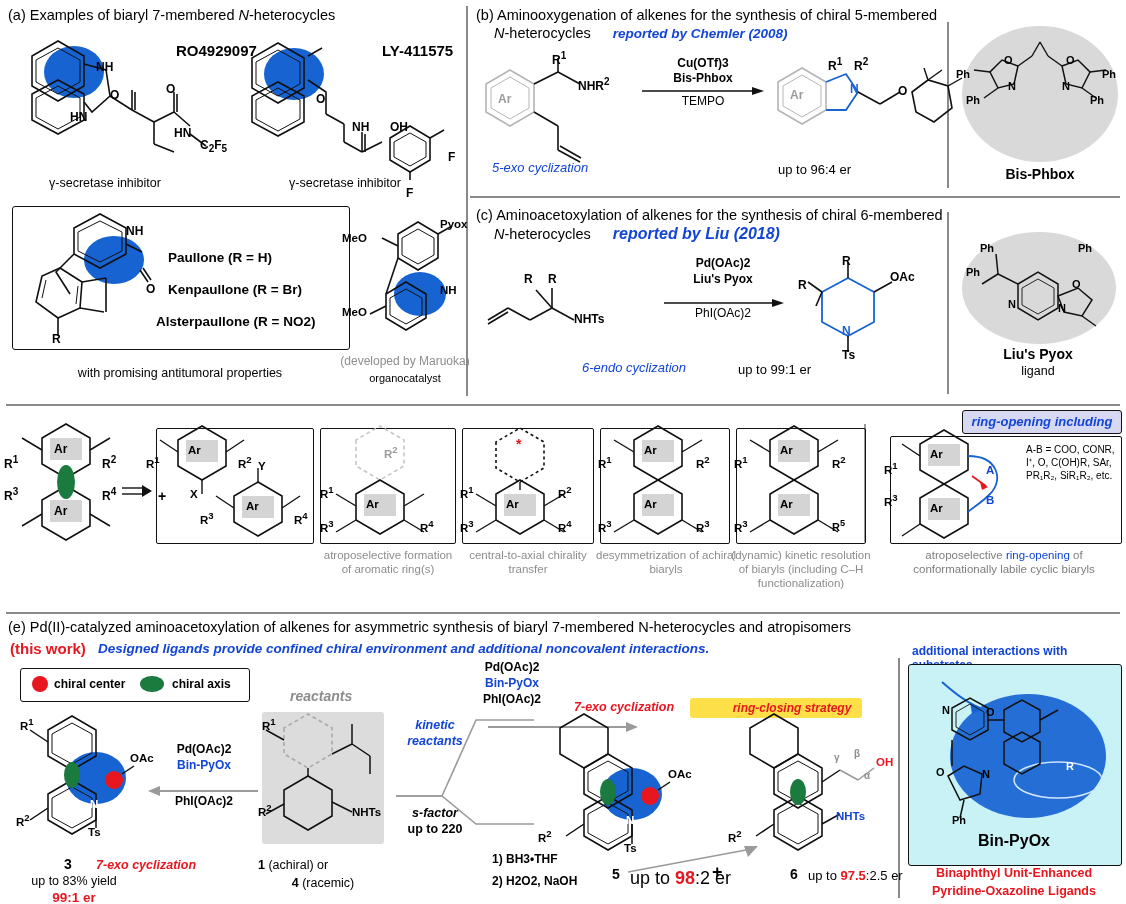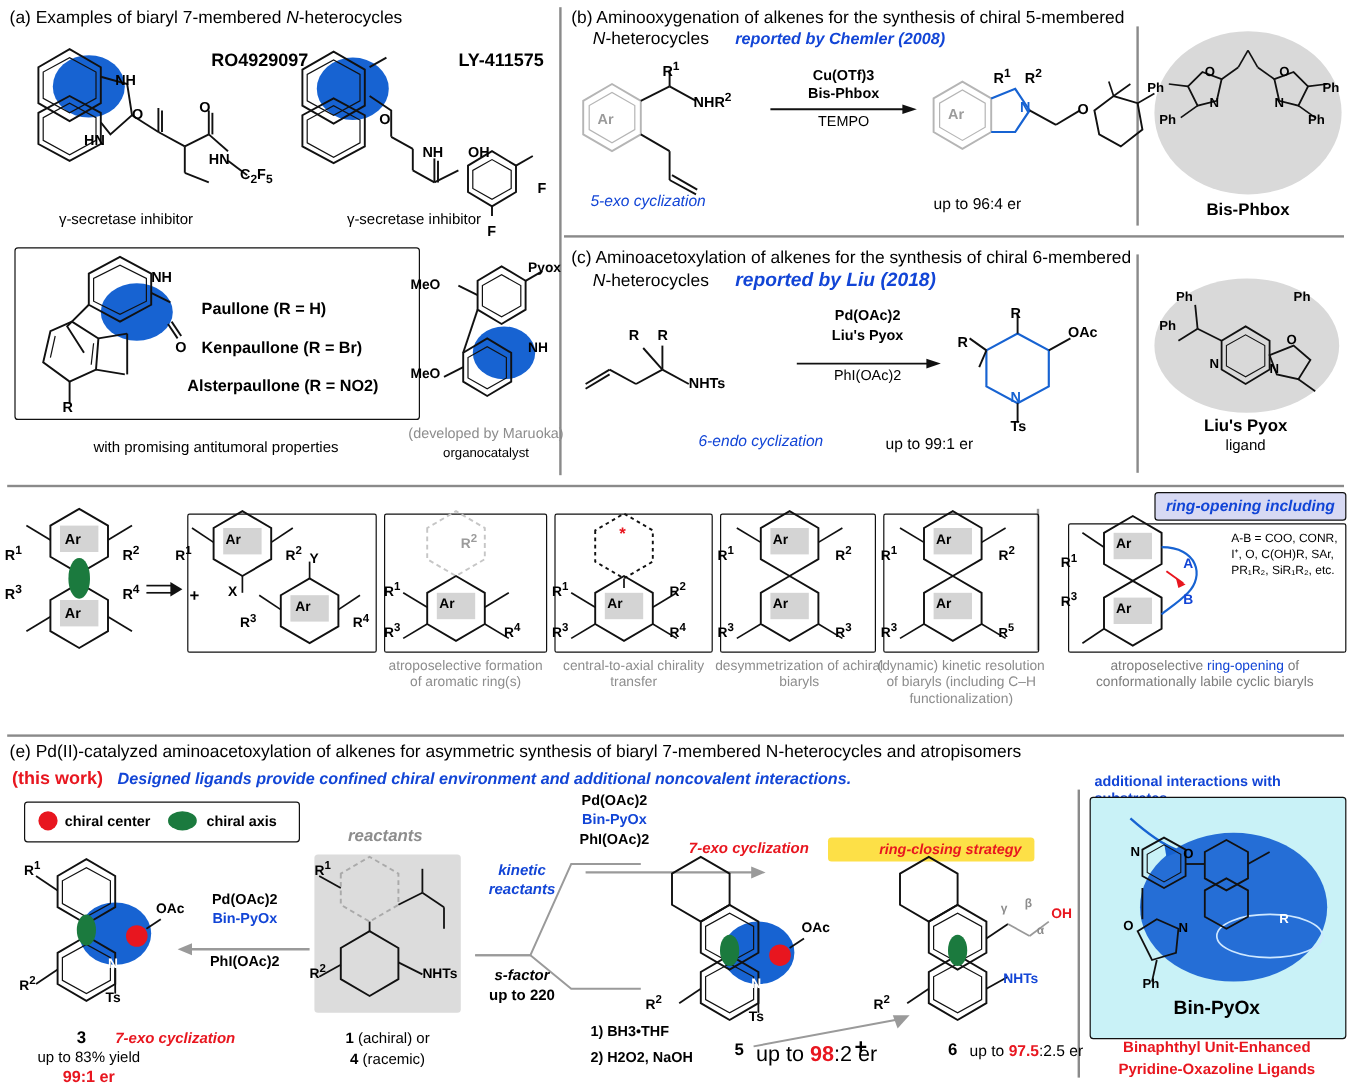--- a/index.html
+++ b/index.html
@@ -504,21 +504,21 @@
       <line x1="86" y1="30" x2="104" y2="42" stroke="#111" stroke-width="1.5"></line>
       <line x1="104" y1="42" x2="104" y2="60" stroke="#111" stroke-width="1.5"></line>
       <line x1="66" y1="88" x2="86" y2="98" stroke="#111" stroke-width="1.5"></line>
       <line x1="18" y1="26" x2="0" y2="16" stroke="#111" stroke-width="1.5"></line>
       <line x1="18" y1="90" x2="0" y2="100" stroke="#111" stroke-width="1.5"></line>
     </svg>
     <div class="lbl-txt b" style="top:2px;left:-4px;font-size:11.5px;">R<sup>1</sup></div>
     <div class="lbl-txt b" style="top:88px;left:-8px;font-size:11.5px;">R<sup>2</sup></div>
     <div class="lbl-txt b" style="top:92px;left:86px;font-size:11.5px;">NHTs</div>
   </div>
-  <div class="abs" style="top:858px;left:258px;width:130px;text-align:center;font-size:12.5px;">
+  <div class="abs" style="top:858px;left:258px;width:130px;font-size:12.5px;">
     <span class="b">1</span>
     <span>(achiral) or</span>
   </div>
   <div class="abs" style="top:876px;left:258px;width:130px;text-align:center;font-size:12.5px;">
     <span class="b">4</span>
     <span>(racemic)</span>
   </div>
 
   <div class="abs" style="top:786px;left:148px;width:110px;height:10px;">
     <svg width="110" height="10" viewBox="0 0 110 10">

